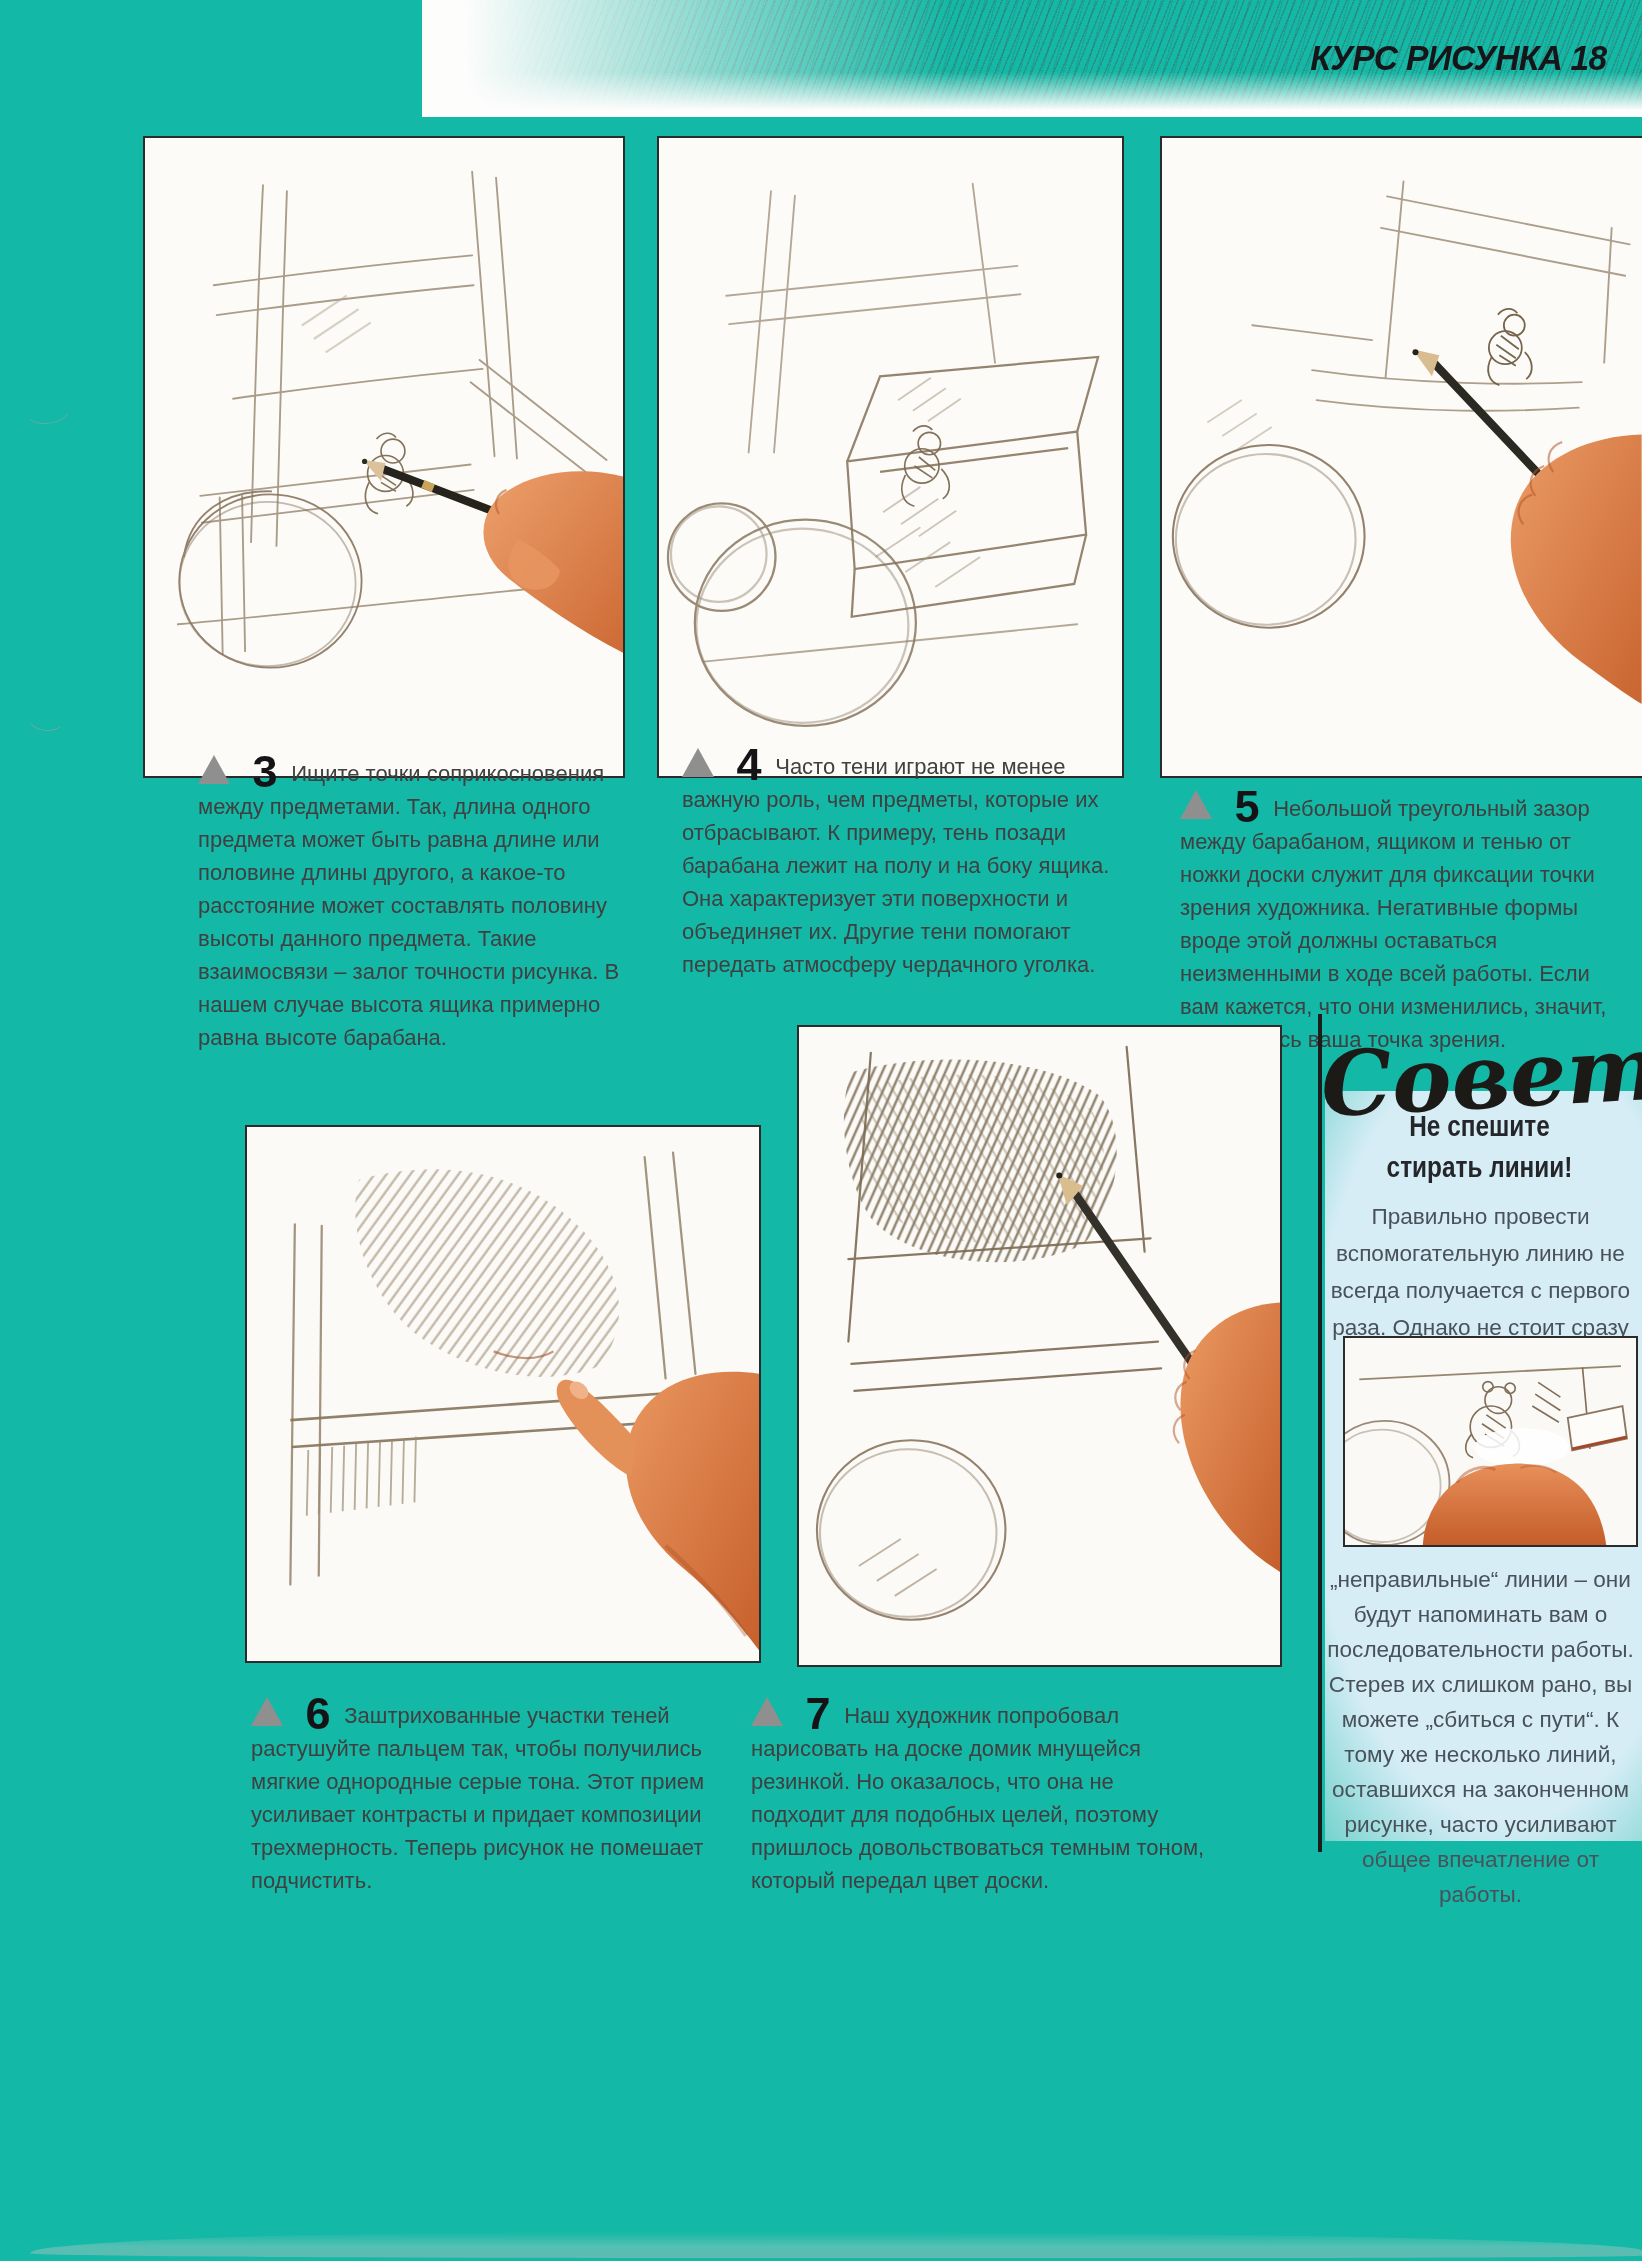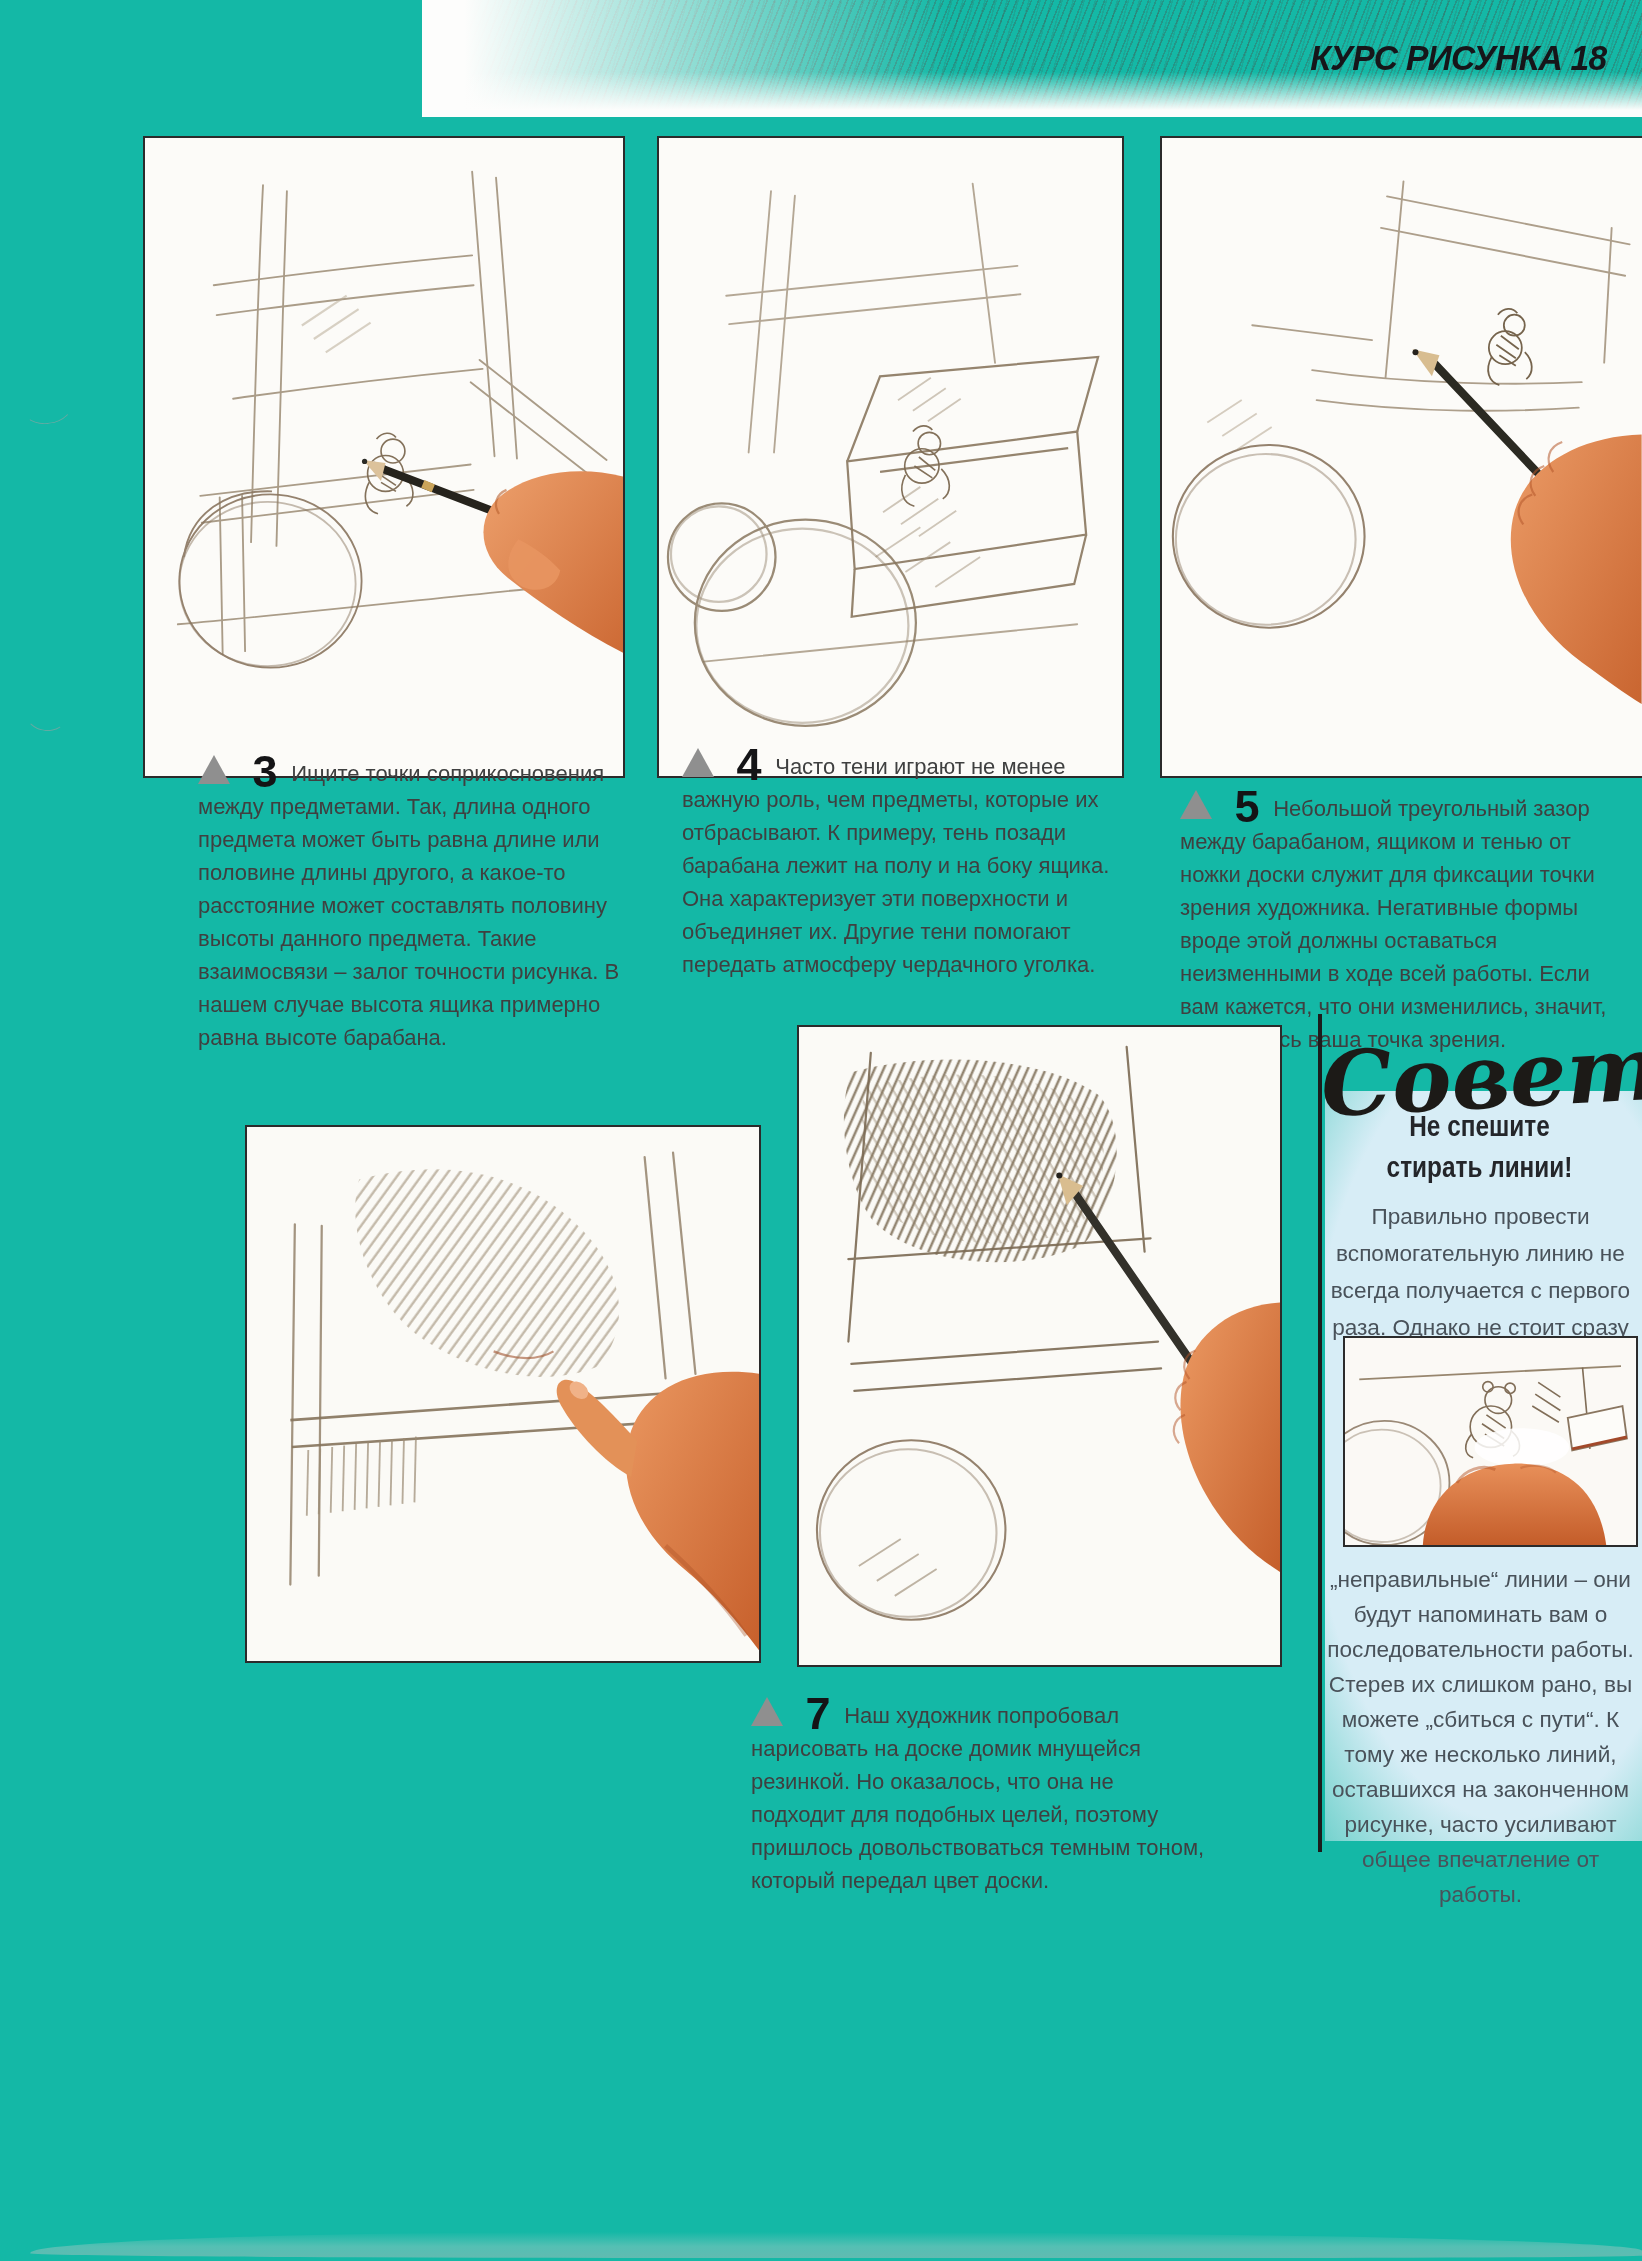--- a/index.html
+++ b/index.html
@@ -344,20 +344,23 @@
       </g>
       <path d="M643,368 C576,372 522,414 512,478 C500,556 542,648 612,706 C622,714 634,722 643,728 Z" fill="url(#sk7)"></path>
       <g stroke="#b5572a" stroke-width="3" fill="none" opacity=".5">
         <path d="M522,470 C510,456 514,438 530,432"></path>
         <path d="M510,512 C498,498 502,480 518,474"></path>
         <path d="M508,556 C496,542 500,524 516,518"></path>
       </g>
     </svg>
   </div>
 
+  <div class="caption" style="left:251px;top:1697px;width:473px;">
+    <span class="tri"></span><span class="stepnum">6</span><span>Заштрихованные участки теней растушуйте пальцем так, чтобы получились мягкие однородные серые тона. Этот прием усиливает контрасты и придает композиции трехмерность. Теперь рисунок не помешает подчистить.</span>
+  </div>
   <div class="caption" style="left:751px;top:1697px;width:461px;">
     <span class="tri"></span><span class="stepnum">7</span><span>Наш художник попробовал нарисовать на доске домик мнущейся резинкой. Но оказалось, что она не подходит для подобных целей, поэтому пришлось довольствоваться темным тоном, который передал цвет доски.</span>
   </div>
 
   <div class="separator"></div>
   <div class="tip-blob"></div>
   <div class="tip-title">Совет</div>
   <div class="tip-heading">
     <span class="cond" style="display:block;">Не спешите</span>
     <span class="cond" style="display:block;">стирать линии!</span>

